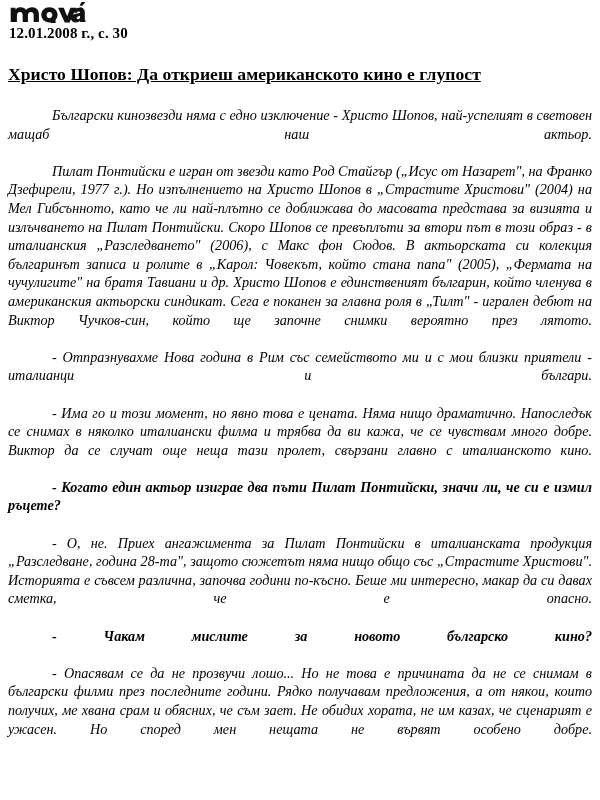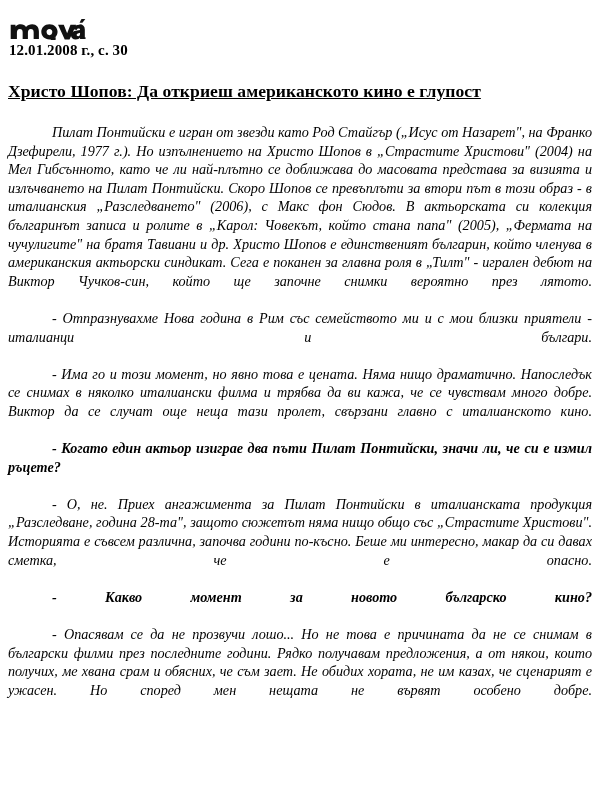--- a/index.html
+++ b/index.html
@@ -18,21 +18,21 @@
   .page {
     width: 600px;
     height: 800px;
     position: relative;
     box-sizing: border-box;
     padding: 0 8px;
   }
 
   
   .masthead {
-    padding-top: 18px;
+    padding-top: 1px;
   }
   .logo {
     display: block;
     height: 22px;
     width: 78px;
     margin-left: 1px;
   }
   .logo svg { display:block; }
   .issue-line {
     font-family: "Liberation Serif", "DejaVu Serif", serif;
@@ -114,26 +114,27 @@
         </g>
       </svg>
     </div>
     <div class="issue-line">12.01.2008 г., с. 30</div>
   </div>
 
   <h1 class="headline">Христо Шопов: Да откриеш американското кино е глупост</h1>
 
   <div class="article">
 
+    <p class="lead">Български кинозвезди няма с едно изключение - Христо Шопов, най-успелият в световен мащаб наш актьор.</p>
     <p class="lead">Пилат Понтийски е игран от звезди като Род Стайгър („Исус от Назарет", на Франко Дзефирели, 1977 г.). Но изпълнението на Христо Шопов в „Страстите Христови" (2004) на Мел Гибсънното, като че ли най-плътно се доближава до масовата представа за визията и излъчването на Пилат Понтийски. Скоро Шопов се превъплъти за втори път в този образ - в италианския „Разследването" (2006), с Макс фон Сюдов. В актьорската си колекция българинът записа и ролите в „Карол: Човекът, който стана папа" (2005), „Фермата на чучулигите" на братя Тавиани и др. Христо Шопов е единственият българин, който членува в американския актьорски синдикат. Сега е поканен за главна роля в „Тилт" - игрален дебют на Виктор Чучков-син, който ще започне снимки вероятно през лятото.</p>
 
     <p class="qa-a">- Отпразнувахме Нова година в Рим със семейството ми и с мои близки приятели - италианци и българи.</p>
 
     <p class="qa-a">- Има го и този момент, но явно това е цената. Няма нищо драматично. Напоследък се снимах в няколко италиански филма и трябва да ви кажа, че се чувствам много добре. Виктор да се случат още неща тази пролет, свързани главно с италианското кино.</p>
 
     <p class="qa-q">- Когато един актьор изиграе два пъти Пилат Понтийски, значи ли, че си е измил ръцете?</p>
     <p class="qa-a">- О, не. Приех ангажимента за Пилат Понтийски в италианската продукция „Разследване, година 28-та", защото сюжетът няма нищо общо със „Страстите Христови". Историята е съвсем различна, започва години по-късно. Беше ми интересно, макар да си давах сметка, че е опасно.</p>
 
-    <p class="qa-q">- Какво момент за новото българско кино?</p>
+    <p class="qa-q">- Чакам мислите за новото българско кино?</p>
     <p class="qa-a">- Опасявам се да не прозвучи лошо... Но не това е причината да не се снимам в български филми през последните години. Рядко получавам предложения, а от някои, които получих, ме хвана срам и обясних, че съм зает. Не обидих хората, не им казах, че сценарият е ужасен. Но според мен нещата не вървят особено добре.</p>
 
   </div>
 </div>
 
 </body></html>

